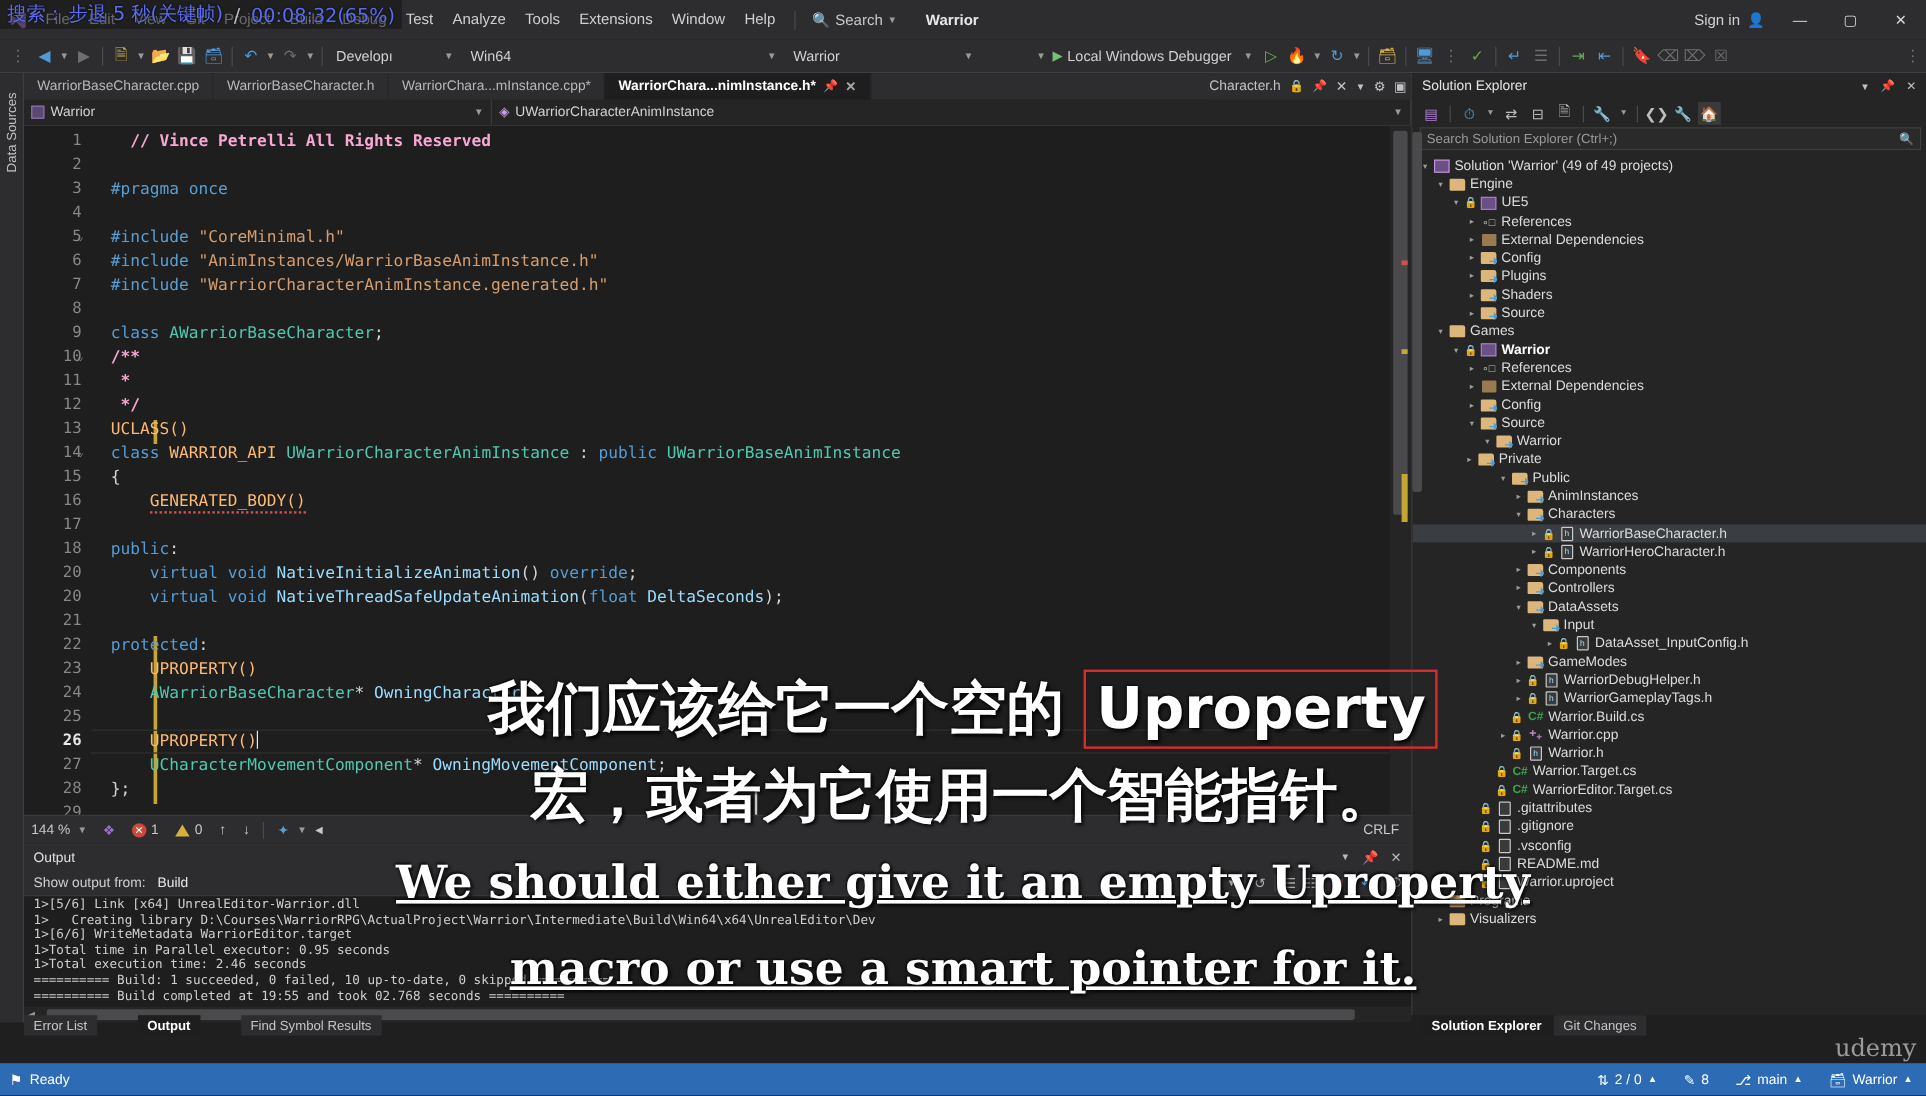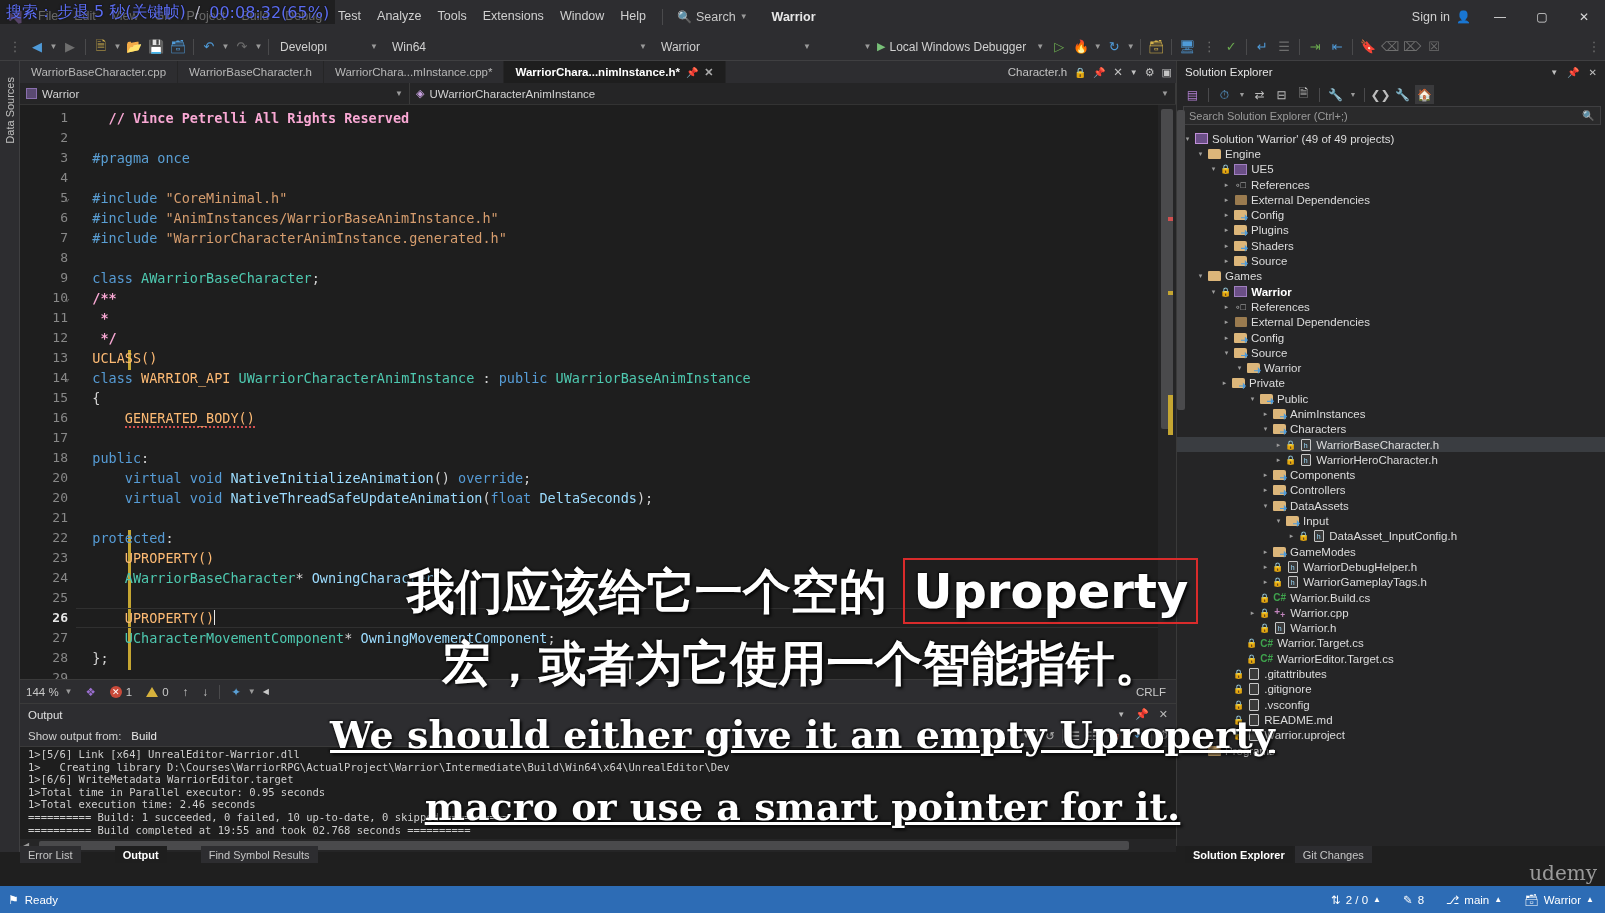--- a/index.html
+++ b/index.html
@@ -885,20 +885,27 @@
           </span>
           <span class="tlabel">Warrior.uproject</span>
         </div>
         <div class="trow" style="padding-left: 17px;">
           <span class="tw">▸</span>
           <span class="ticon">
             <span class="folder"></span>
           </span>
           <span class="tlabel">Programs</span>
         </div>
+        <div class="trow" style="padding-left: 17px;">
+          <span class="tw">▸</span>
+          <span class="ticon">
+            <span class="folder"></span>
+          </span>
+          <span class="tlabel">Visualizers</span>
+        </div>
       </div>
   </div>
   <div class="sln-vscroll">
     <div class="thumb" style="top:10px;height:300px;"></div>
   </div>
 
   <div class="subs">
     <div class="sub-cn">
       <span>我们应该给它一个空的 </span><span class="hl-box">Uproperty</span>
     </div>

